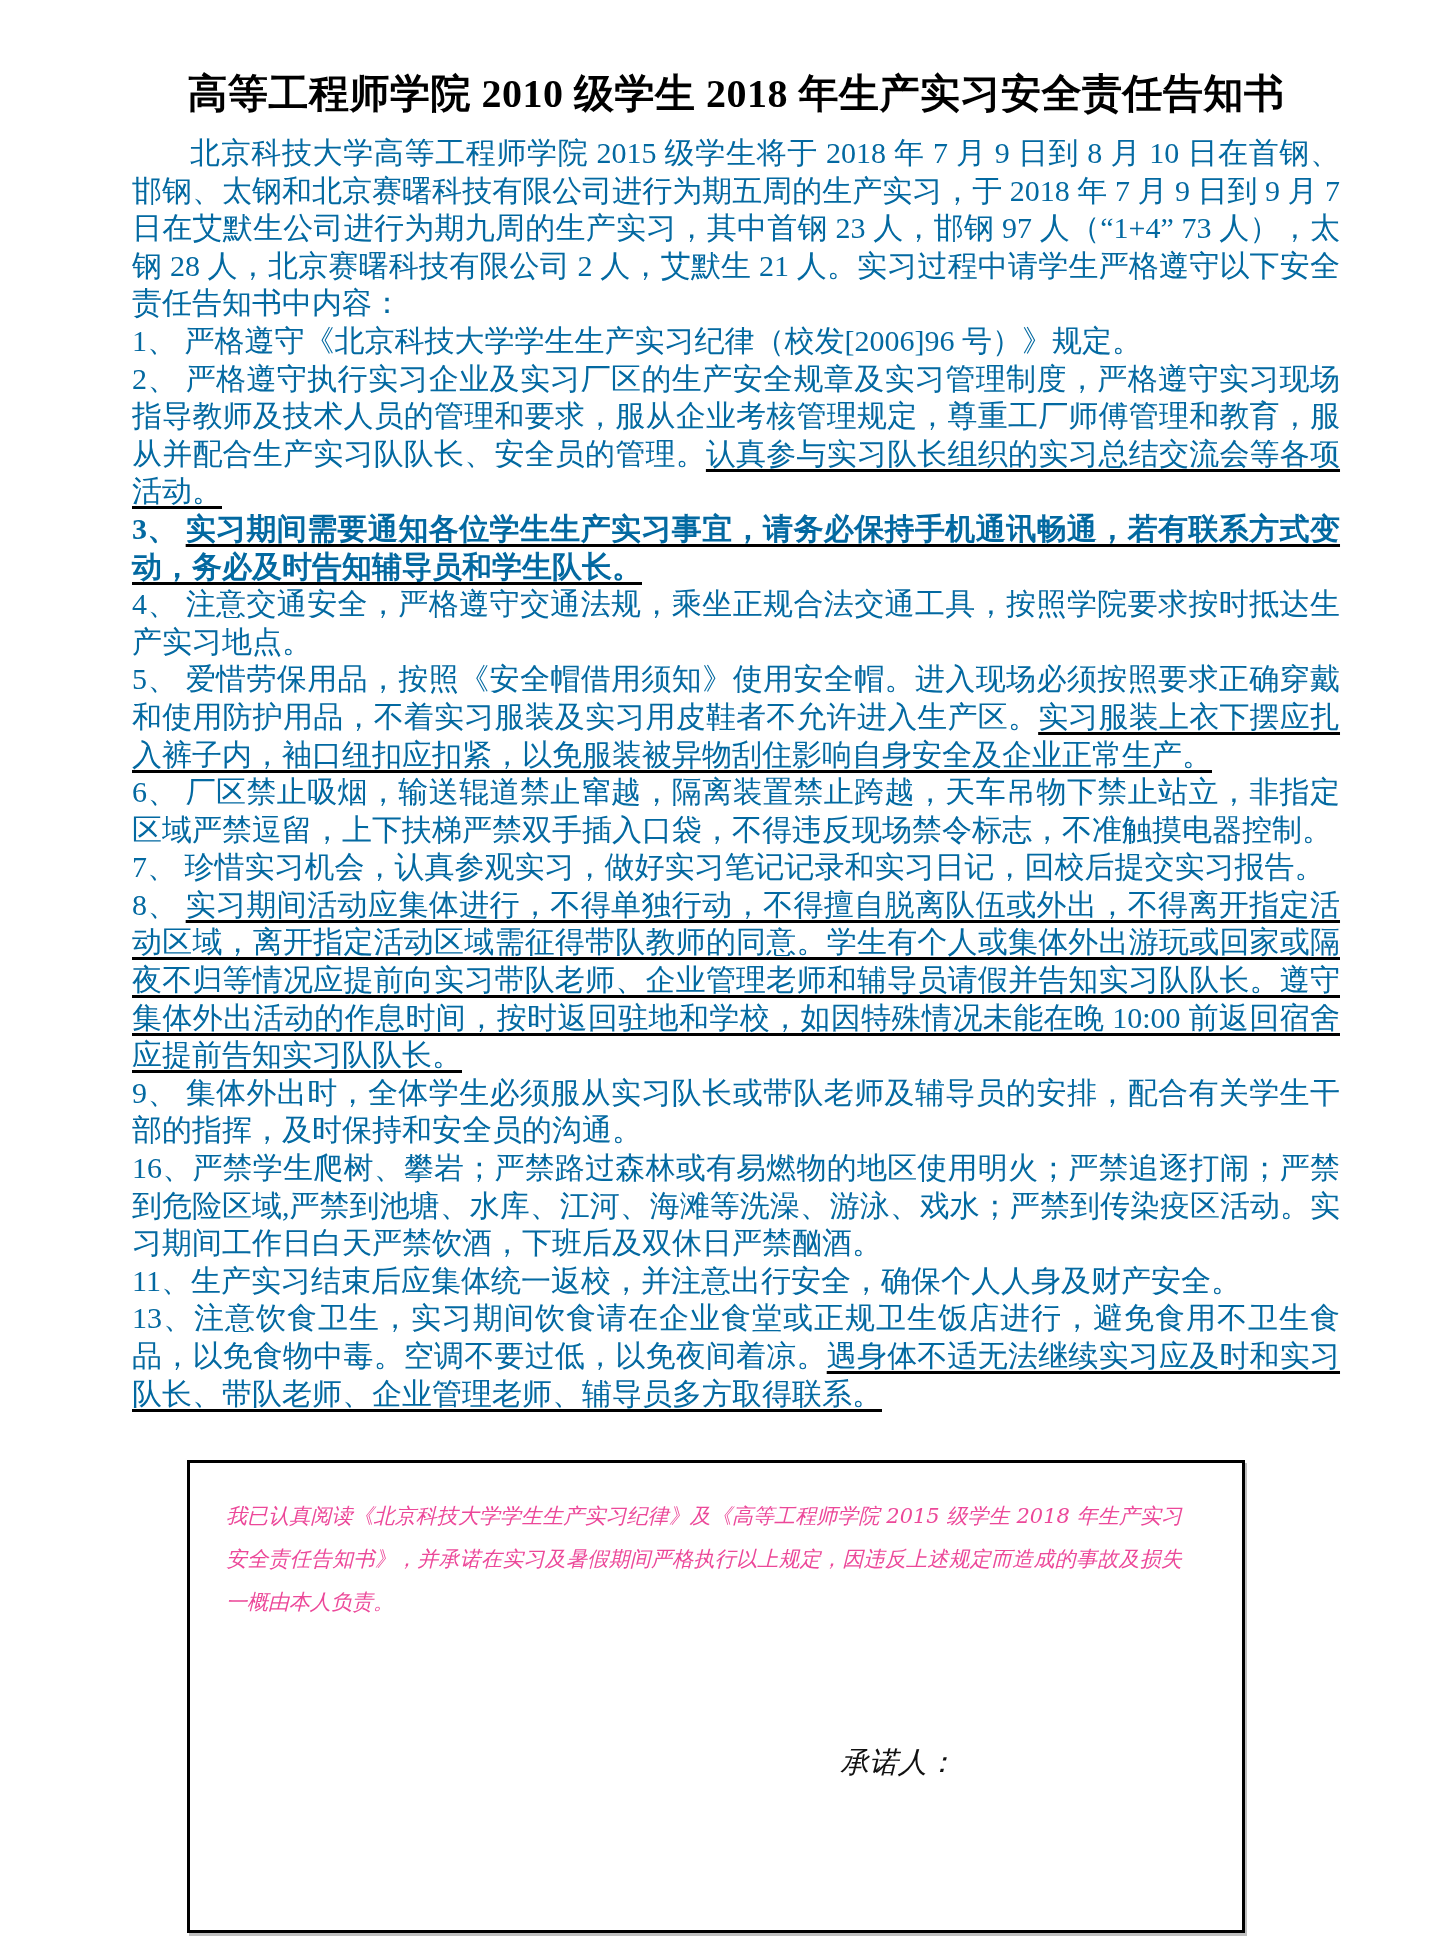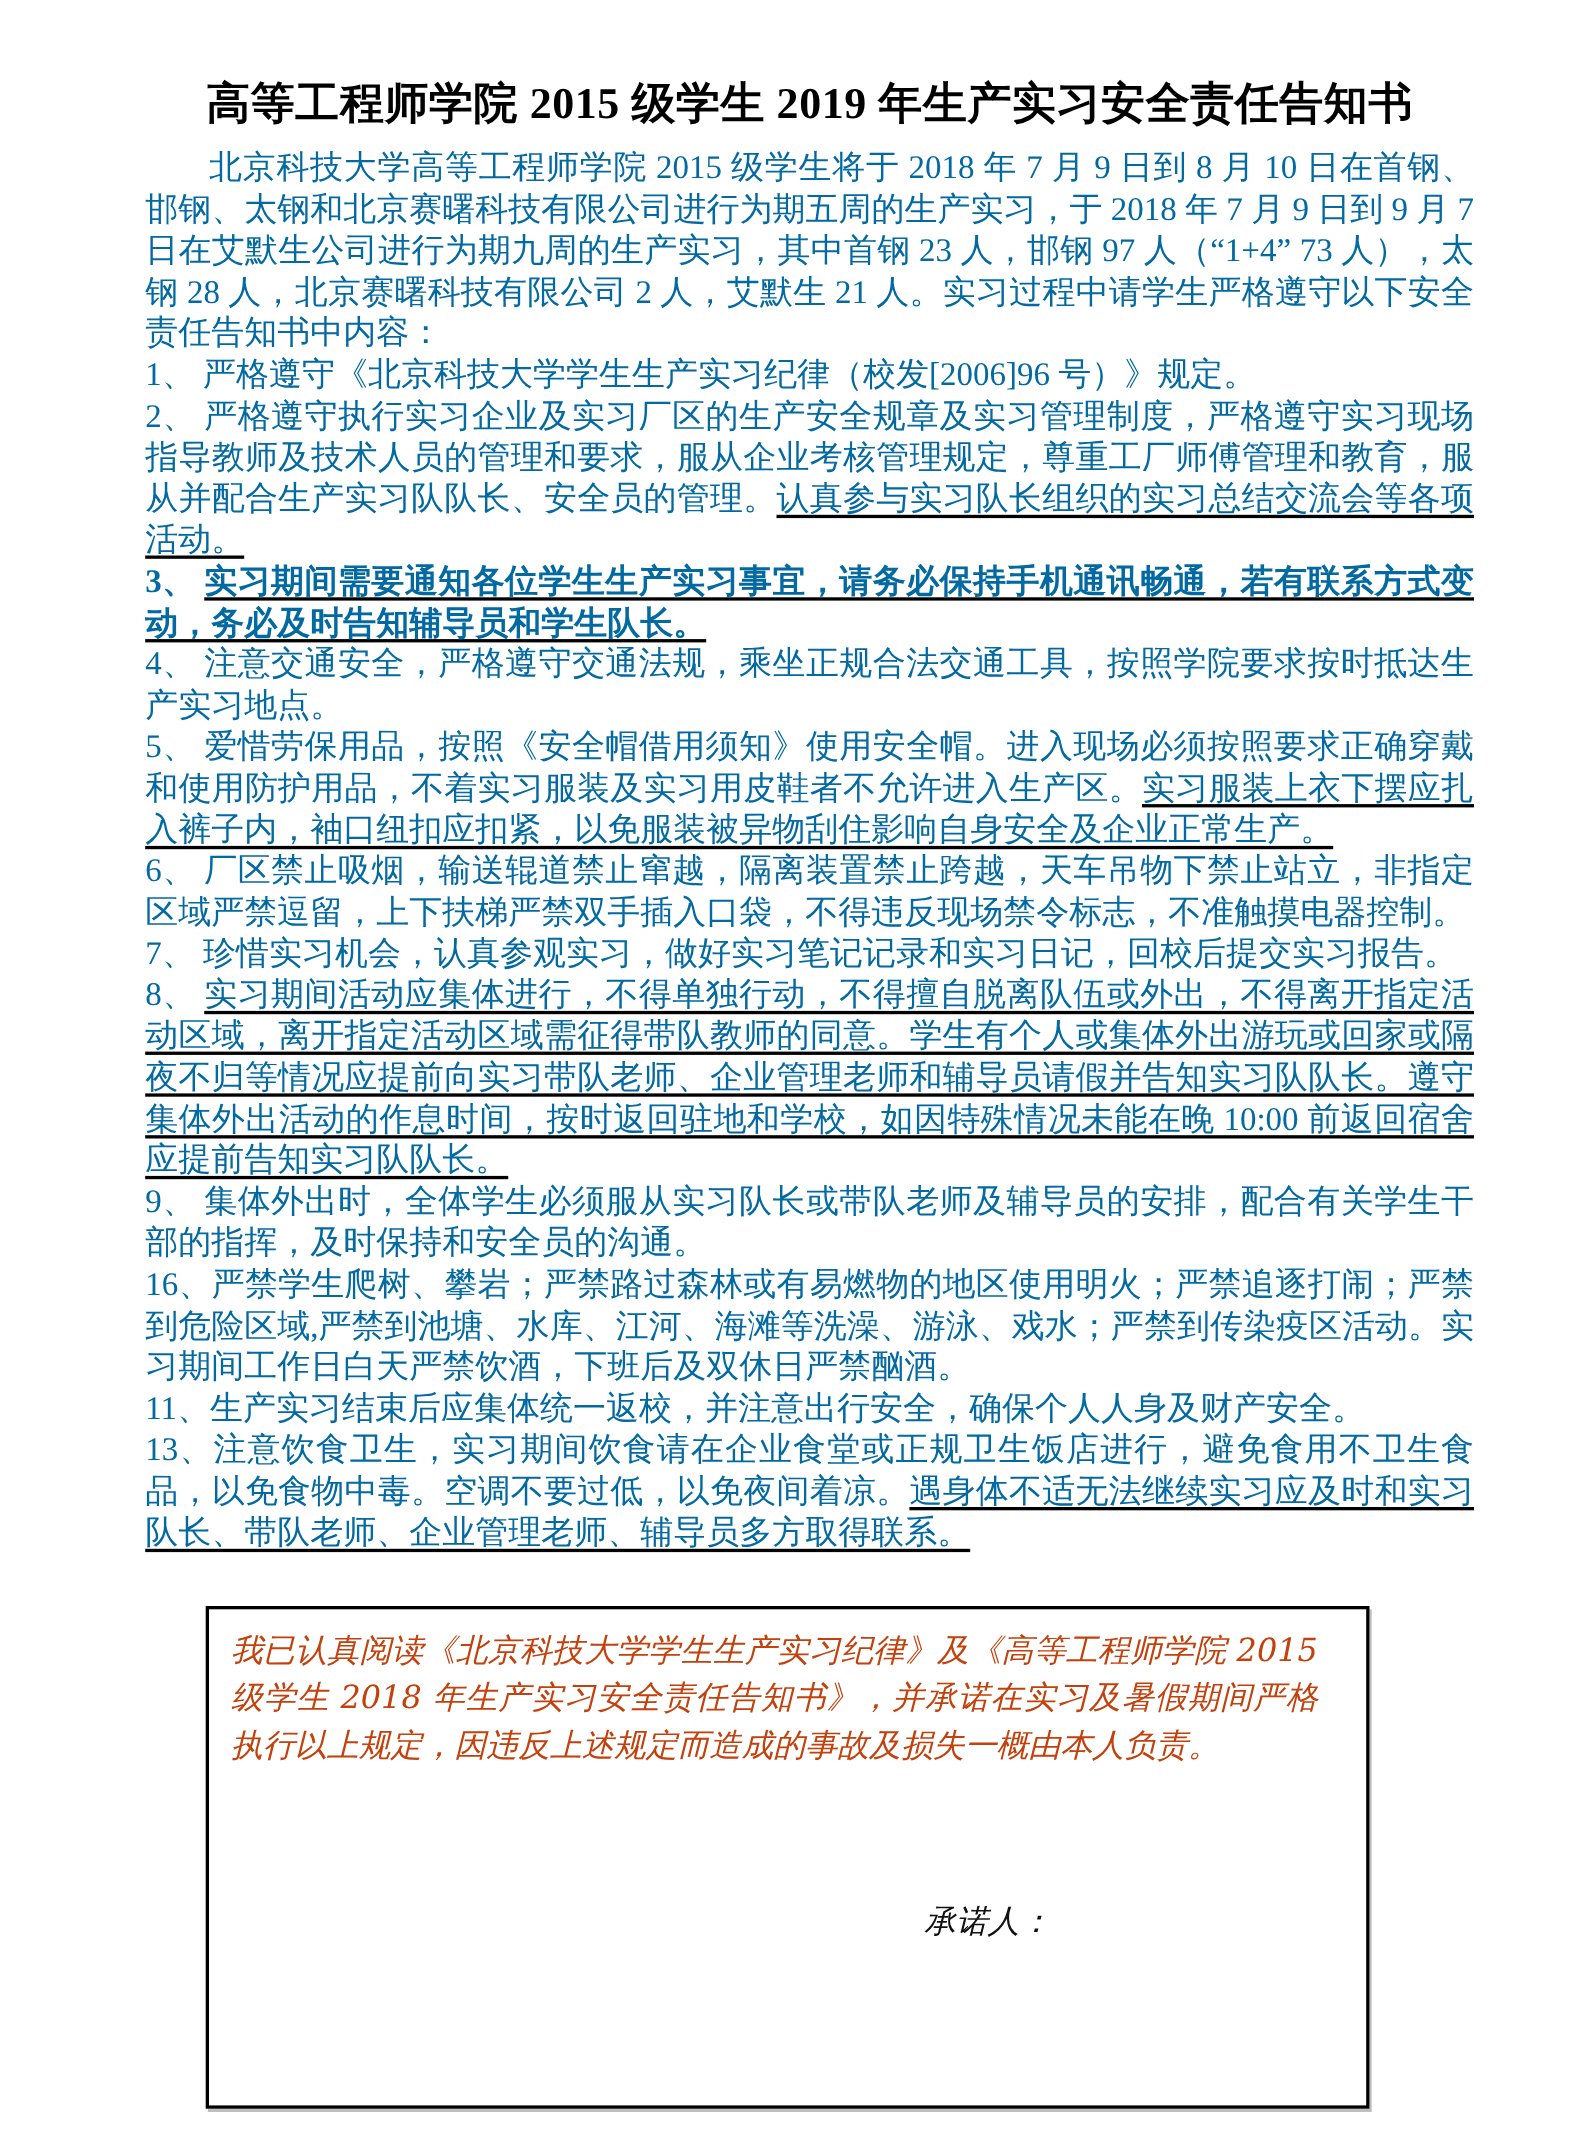--- a/index.html
+++ b/index.html
@@ -54,46 +54,46 @@
     margin-top: 48px;
     margin-left: 55px;
     width: 1058px;
     min-height: 242px;
     border: 3px solid #000;
     box-shadow: 2px 3px 0 rgba(0,0,0,0.25);
     padding: 16px 44px 10px 20px;
     background: #fff;
   }
   .pledge-text {
-    margin: 0;
+    margin: 16px;
     font-family: "DejaVu Serif", serif;
     font-style: italic;
-    font-size: 29px;
+    font-size: 21px;
     line-height: 43px;
     text-align: justify;
-    color: #c2410c;
+    color: #ec4899;
   }
   .sign-block {
     margin-top: 26px;
     margin-left: 630px;
     font-family: "DejaVu Serif", serif;
     font-style: italic;
     font-size: 29px;
     line-height: 45px;
     color: #111;
     white-space: pre;
   }
   .sign-line { margin: 0; }
 </style>
 </head>
 <body>
 
 <div class="page">
 
-  <h1 class="doc-title">高等工程师学院 2015 级学生 2019 年生产实习安全责任告知书</h1>
+  <h1 class="doc-title">高等工程师学院 2010 级学生 2018 年生产实习安全责任告知书</h1>
 
   <div class="doc-body">
 
     <p class="para indent"><span class="seg">北京科技大学高等工程师学院 2015 级学生将于 2018 年 7 月 9 日到 8 月 10 日在首钢、邯钢、太钢和北京赛曙科技有限公司进行为期五周的生产实习，于 2018 年 7 月 9 日到 9 月 7 日在艾默生公司进行为期九周的生产实习，其中首钢 23 人，邯钢 97 人（“1+4” 73 人），太钢 28 人，北京赛曙科技有限公司 2 人，艾默生 21 人。实习过程中请学生严格遵守以下安全责任告知书中内容：</span></p>
 
     <p class="para"><span class="seg">1、 严格遵守《北京科技大学学生生产实习纪律（校发[2006]96 号）》规定。</span></p>
 
     <p class="para"><span class="seg">2、 严格遵守执行实习企业及实习厂区的生产安全规章及实习管理制度，严格遵守实习现场指导教师及技术人员的管理和要求，服从企业考核管理规定，尊重工厂师傅管理和教育，服从并配合生产实习队队长、安全员的管理。</span><span class="seg u">认真参与实习队长组织的实习总结交流会等各项活动。</span></p>
 
     <p class="para"><span class="seg b">3、 </span><span class="seg b u">实习期间需要通知各位学生生产实习事宜，请务必保持手机通讯畅通，若有联系方式变动，务必及时告知辅导员和学生队长。</span></p>

